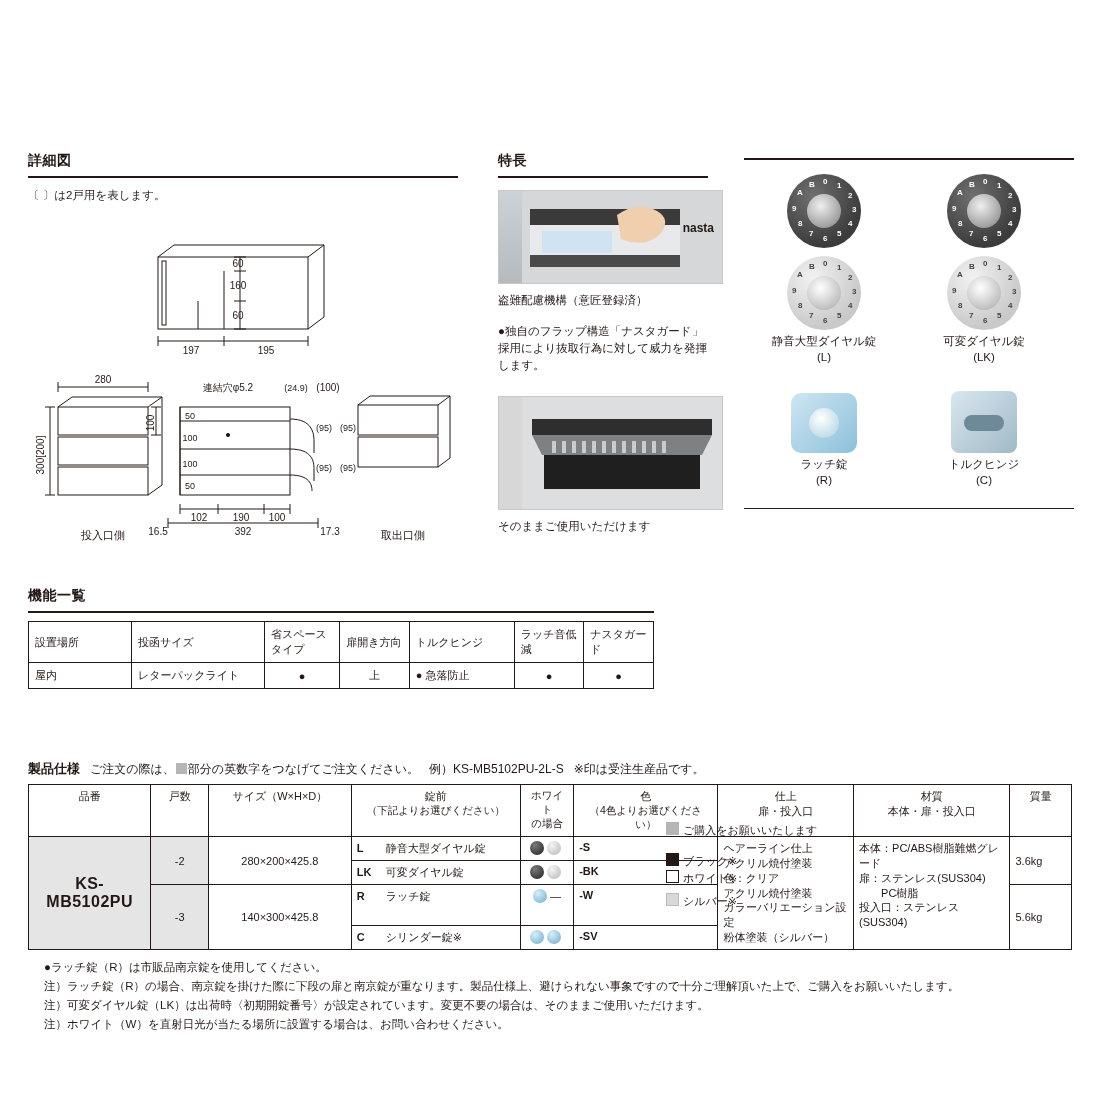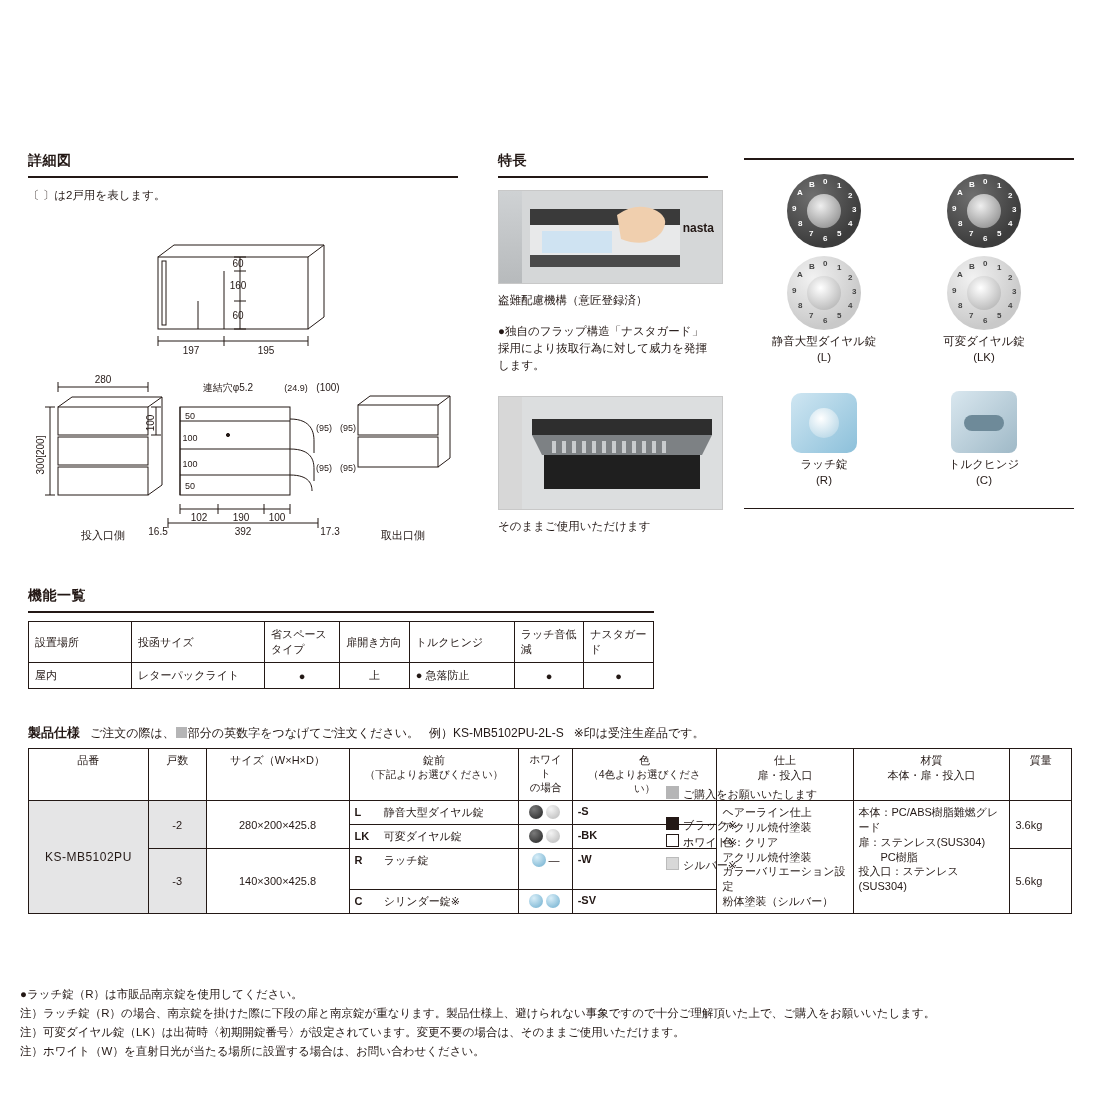--- a/index.html
+++ b/index.html
@@ -57,42 +57,42 @@
 
   
   #func{position:absolute;left:28px;top:587px;width:626px;}
   table{border-collapse:collapse;font-size:11px;}
   #func table{width:626px;}
   #func th,#func td{border:1px solid #231815;padding:5px 6px;text-align:left;vertical-align:middle;}
   #func th{font-weight:normal;}
   .c{text-align:center !important;}
 
   
-  #spec{position:absolute;left:28px;top:724px;width:1044px;}
+  #spec{position:absolute;left:28px;top:760px;width:1044px;}
   .spec-head{font-size:12px;margin-bottom:6px;}
   .spec-head b{font-size:13px;}
   .sw{display:inline-block;width:11px;height:11px;background:#b5b5b6;vertical-align:-1px;margin:0 1px;}
   #spec table{width:1044px;font-size:11px;}
   #spec th,#spec td{border:1px solid #231815;padding:4px 5px;vertical-align:top;}
   #spec th{font-weight:normal;background:#fff;}
   .grayfill{background:#e5e5e6;}
-  .bigcode{font-size:12px;font-weight:normal;letter-spacing:.5px;}
+  .bigcode{font-size:16px;font-weight:bold;letter-spacing:.5px;}
   .mini{font-size:10.5px;}
   .sq{display:inline-block;width:11px;height:11px;vertical-align:-1px;margin-right:4px;border:1px solid #231815;}
   .sq.gray{background:#b5b5b6;border-color:#b5b5b6;}
   .sq.black{background:#231815;}
   .sq.white{background:#fff;}
   .sq.silver{background:#d8d8d8;border-color:#bbb;}
   .dot-dial{display:inline-block;width:14px;height:14px;border-radius:50%;vertical-align:-3px;margin-right:3px;}
   .dot-dial.dark{background:radial-gradient(circle at 35% 30%,#7a7a7a,#3c3c3c 70%);}
   .dot-dial.light{background:radial-gradient(circle at 35% 30%,#f4f4f4,#c9c9c9 70%);}
   .dot-dial.blue{background:radial-gradient(circle at 35% 30%,#d9eef8,#8cc0da 70%);}
 
   
-  #notes{position:absolute;left:20px;top:958px;width:1040px;font-size:11.5px;line-height:1.65;margin-top:27px;}
+  #notes{position:absolute;left:44px;top:958px;width:1040px;font-size:11.5px;line-height:1.65;}
 </style>
 </head>
 <body>
 
 <div class="page">
 
   <div class="col" id="detail">
     <div class="sec-title">詳細図</div>
     <div class="head-line"></div>
     <div class="note-small">〔  〕は2戸用を表します。</div>

